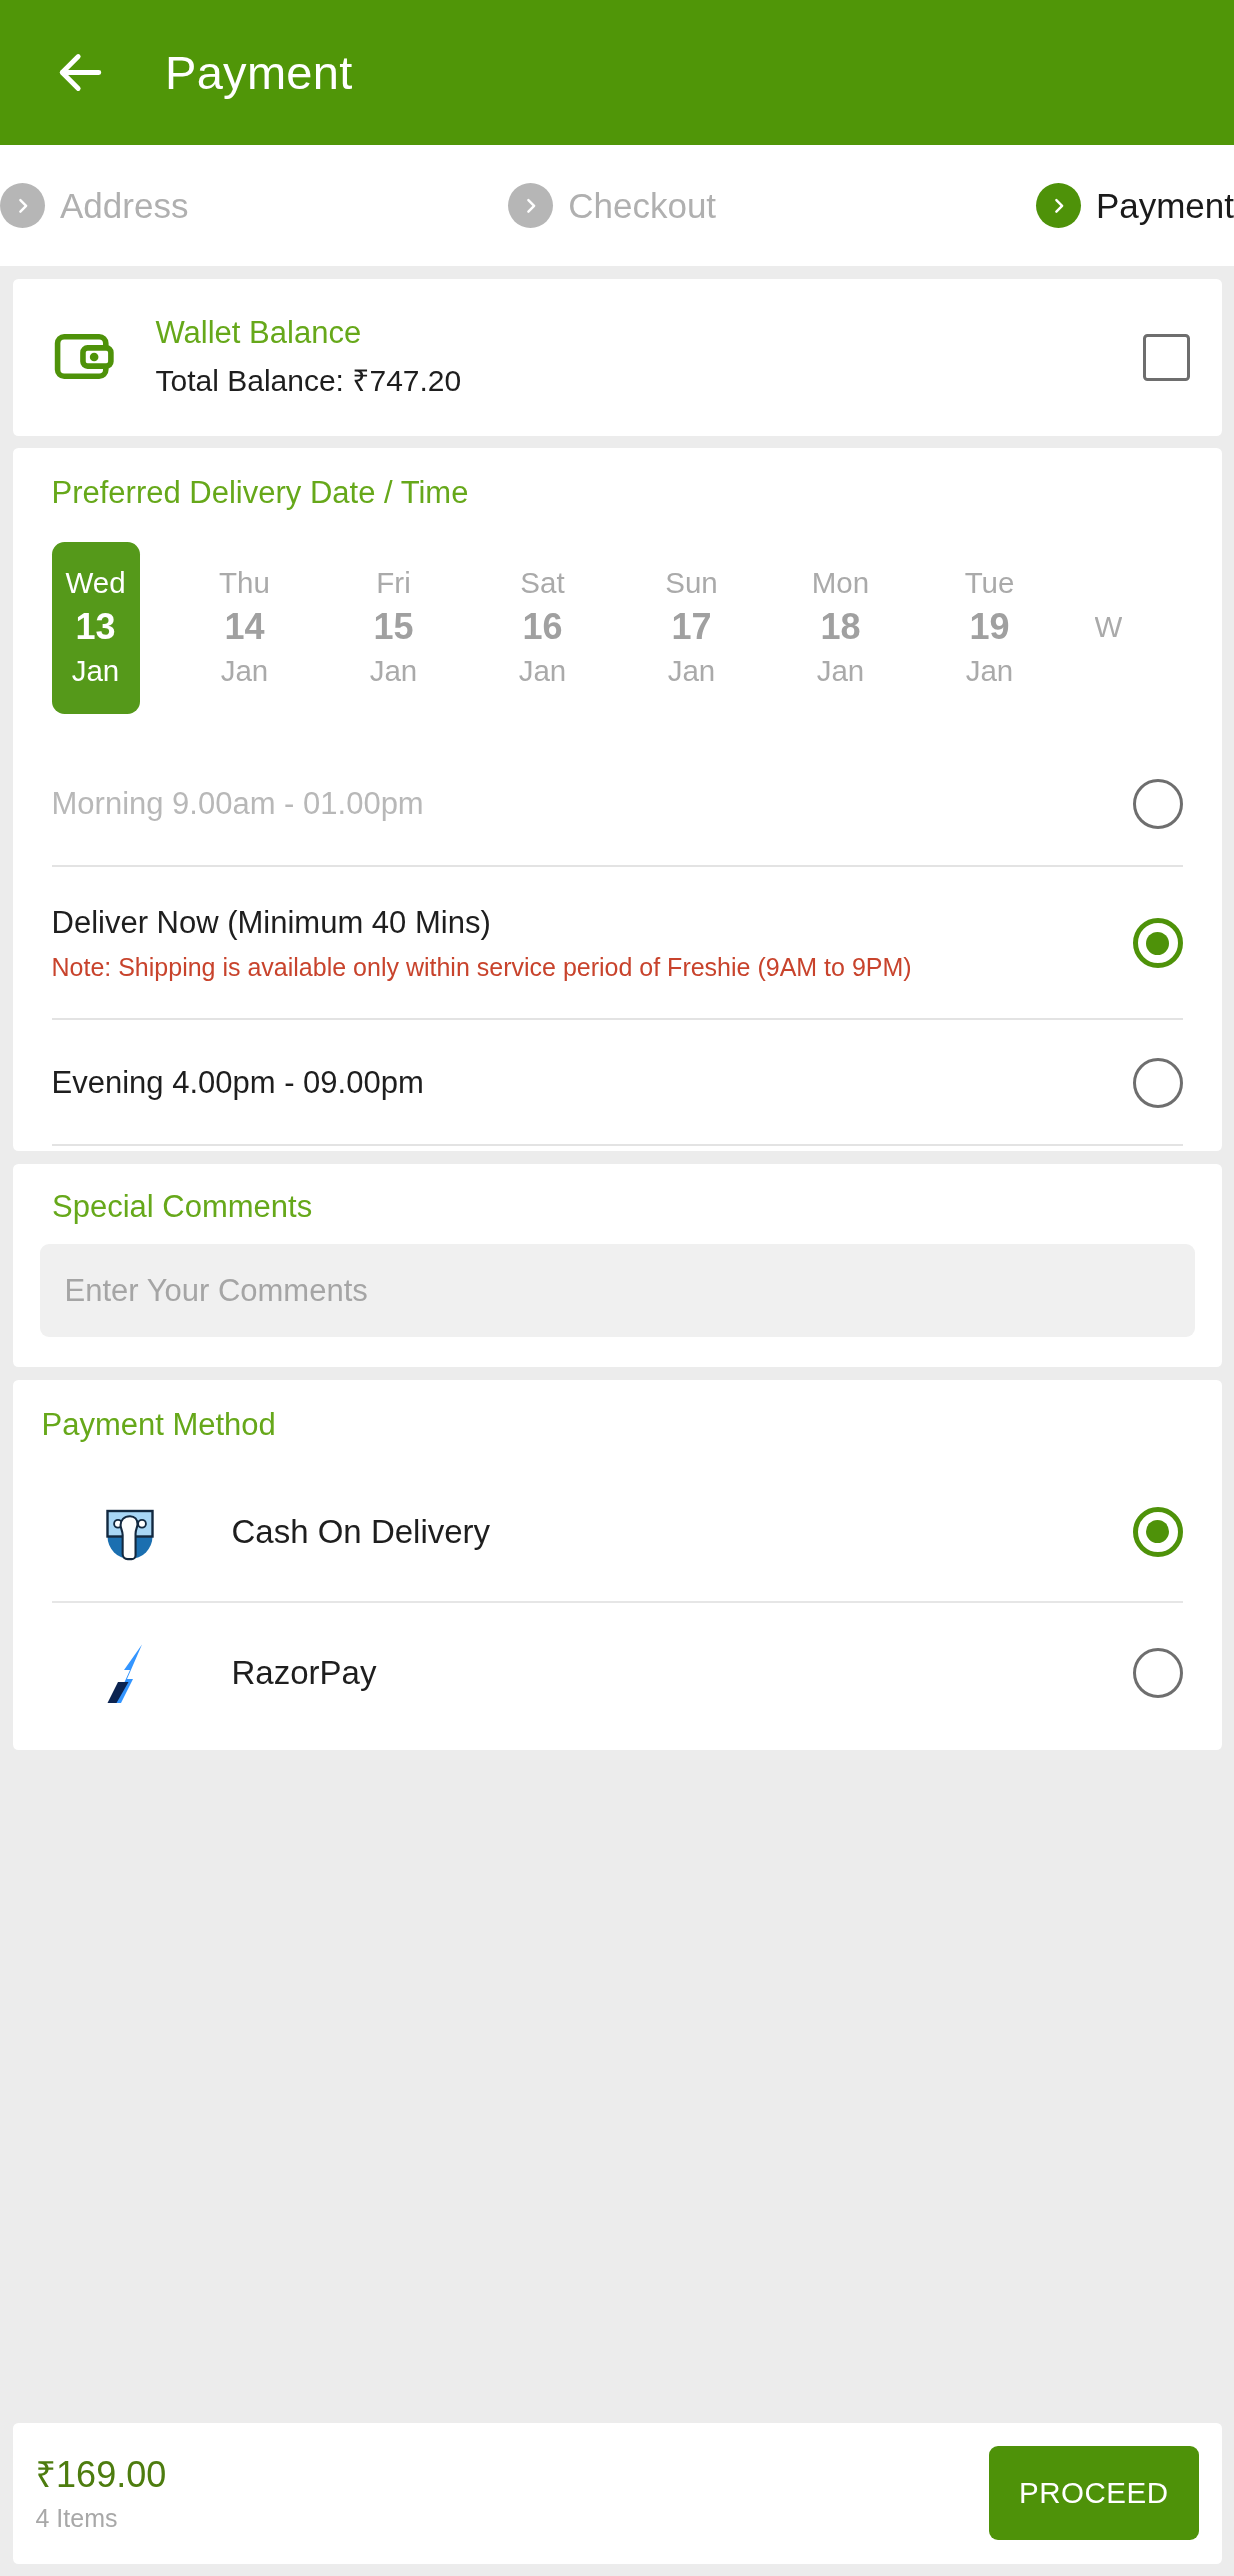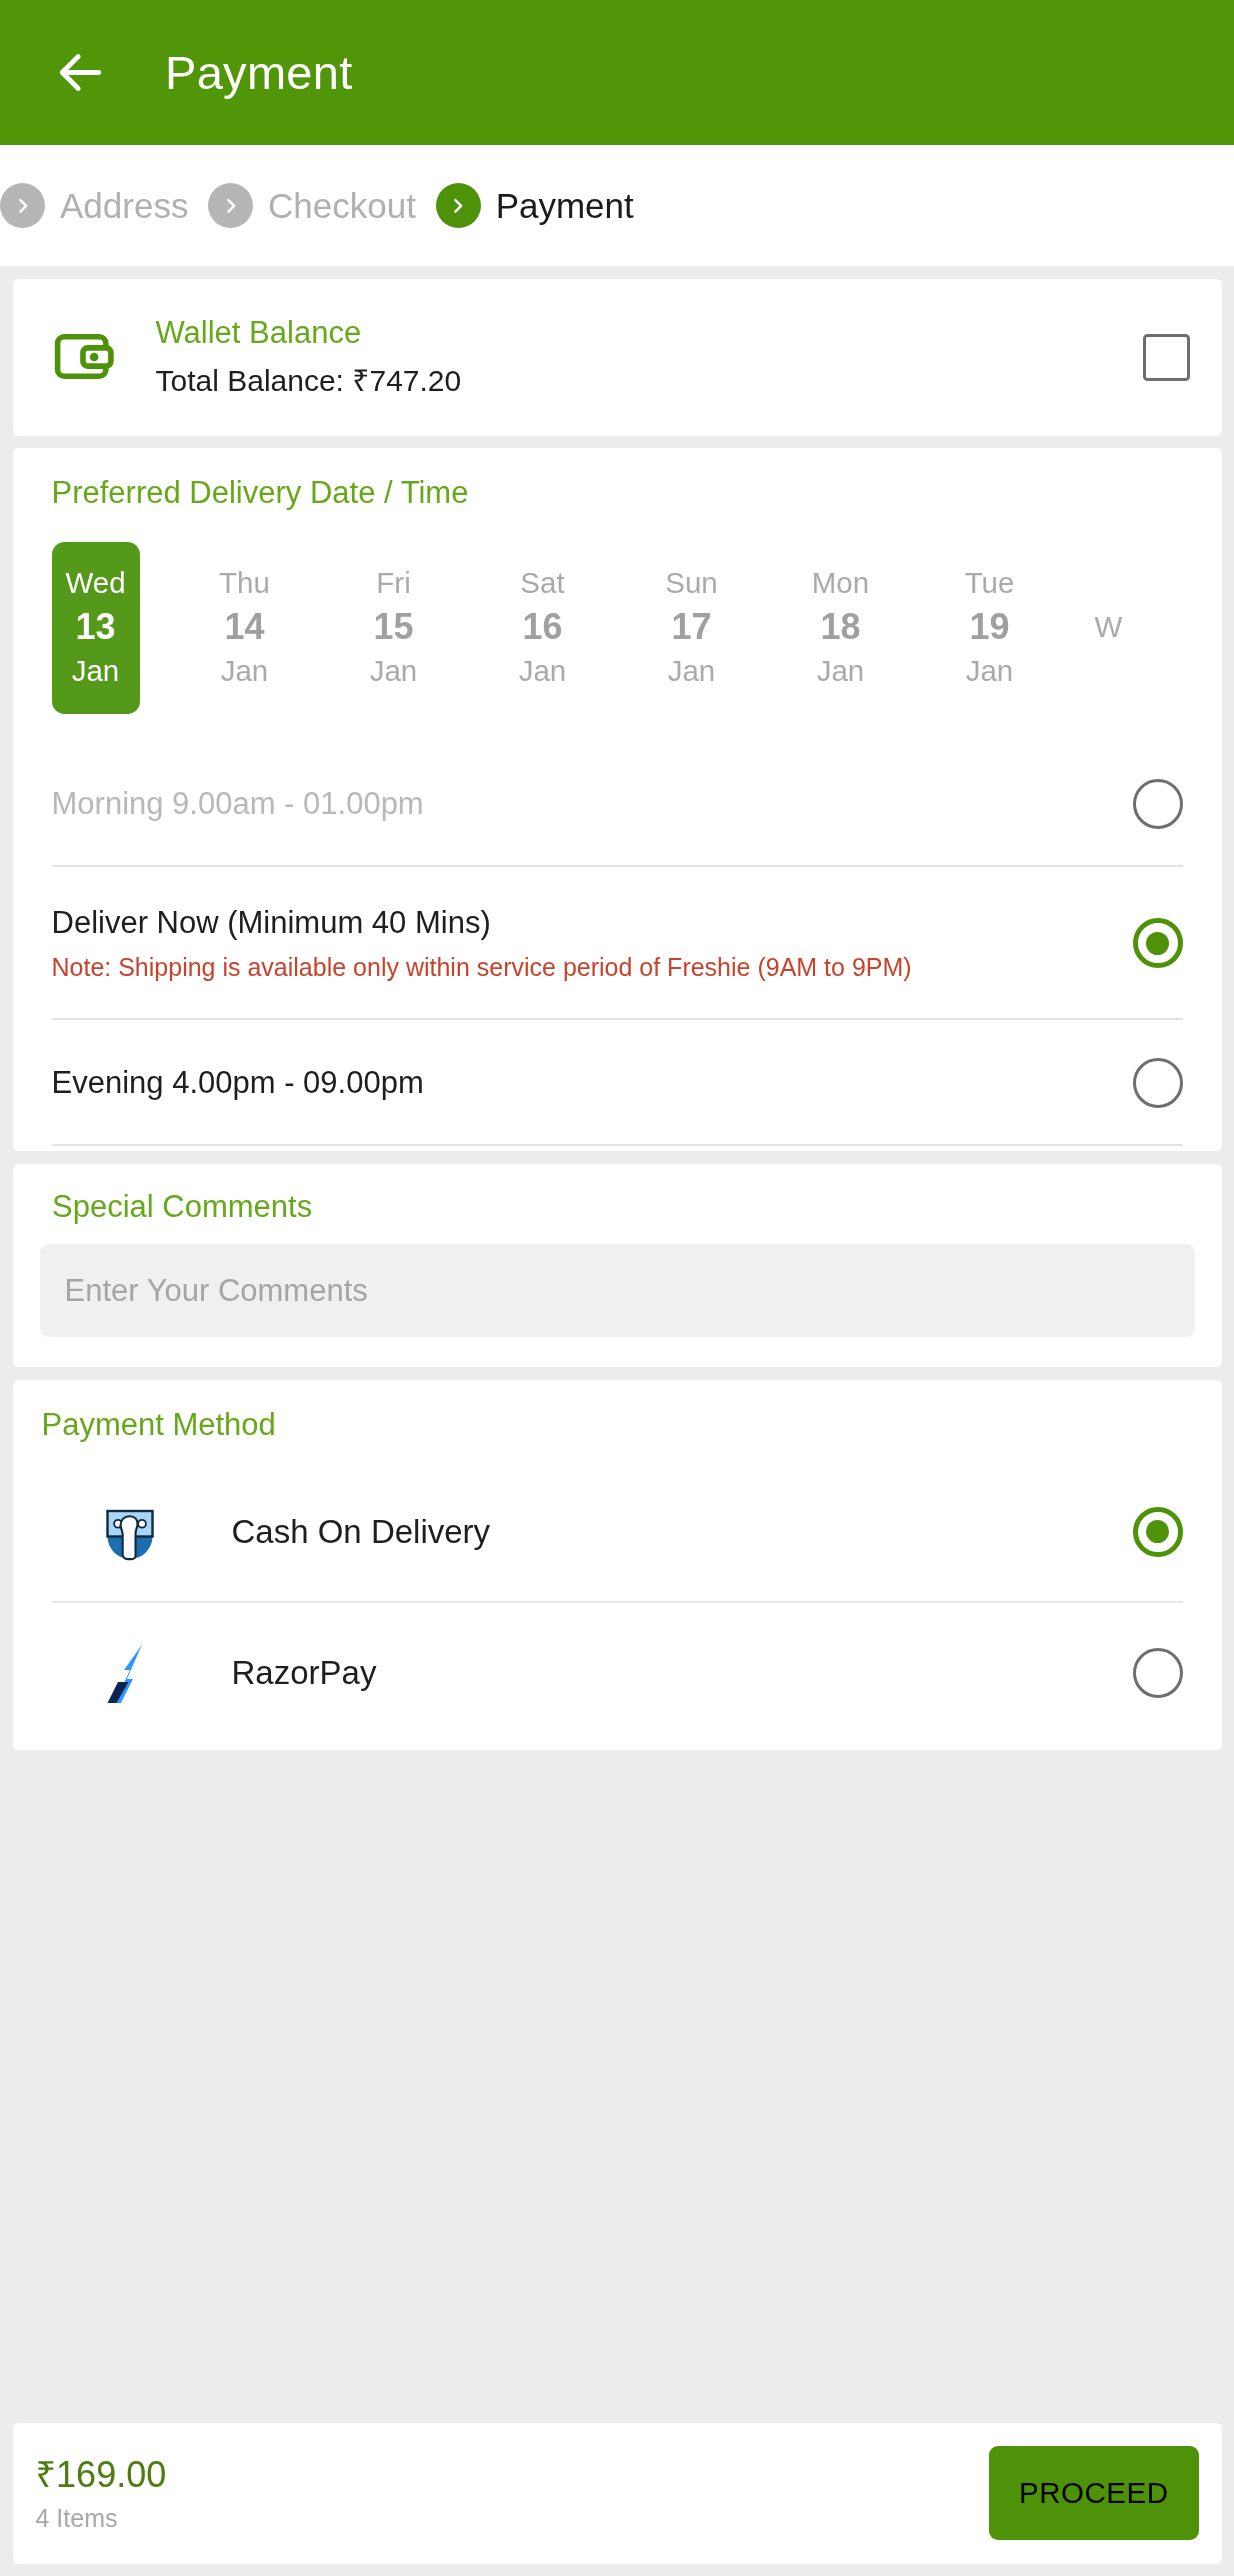--- a/index.html
+++ b/index.html
@@ -47,21 +47,21 @@
     margin-left: 50px;
     letter-spacing: 0.3px;
   }
 
   
   .breadcrumb-wrap {
     background: #ffffff;
     height: 121px;
     display: flex;
     align-items: center;
-    justify-content: flex-start;
+    justify-content: space-between;
     flex: 0 0 auto;
   }
   .crumb {
     display: flex;
     align-items: center;
     cursor: pointer;
   }
   .crumb + .crumb { margin-left: 19.7px; }
   .crumb-dot {
     width: 45px;
@@ -289,21 +289,21 @@
     color: #4d7c0f;
     line-height: 1.2;
   }
   .bottom-items {
     font-size: 25px;
     color: #a8a8a8;
     margin-top: 7.2px;
   }
   .proceed-btn {
     background: #4e9209;
-    color: #000000;
+    color: #ffffff;
     border: none;
     border-radius: 9px;
     font-family: "Liberation Sans", sans-serif;
     font-size: 29.5px;
     letter-spacing: 0.5px;
     padding: 30px 30px;
     cursor: pointer;
     min-width: 195px;
   }
 </style>

